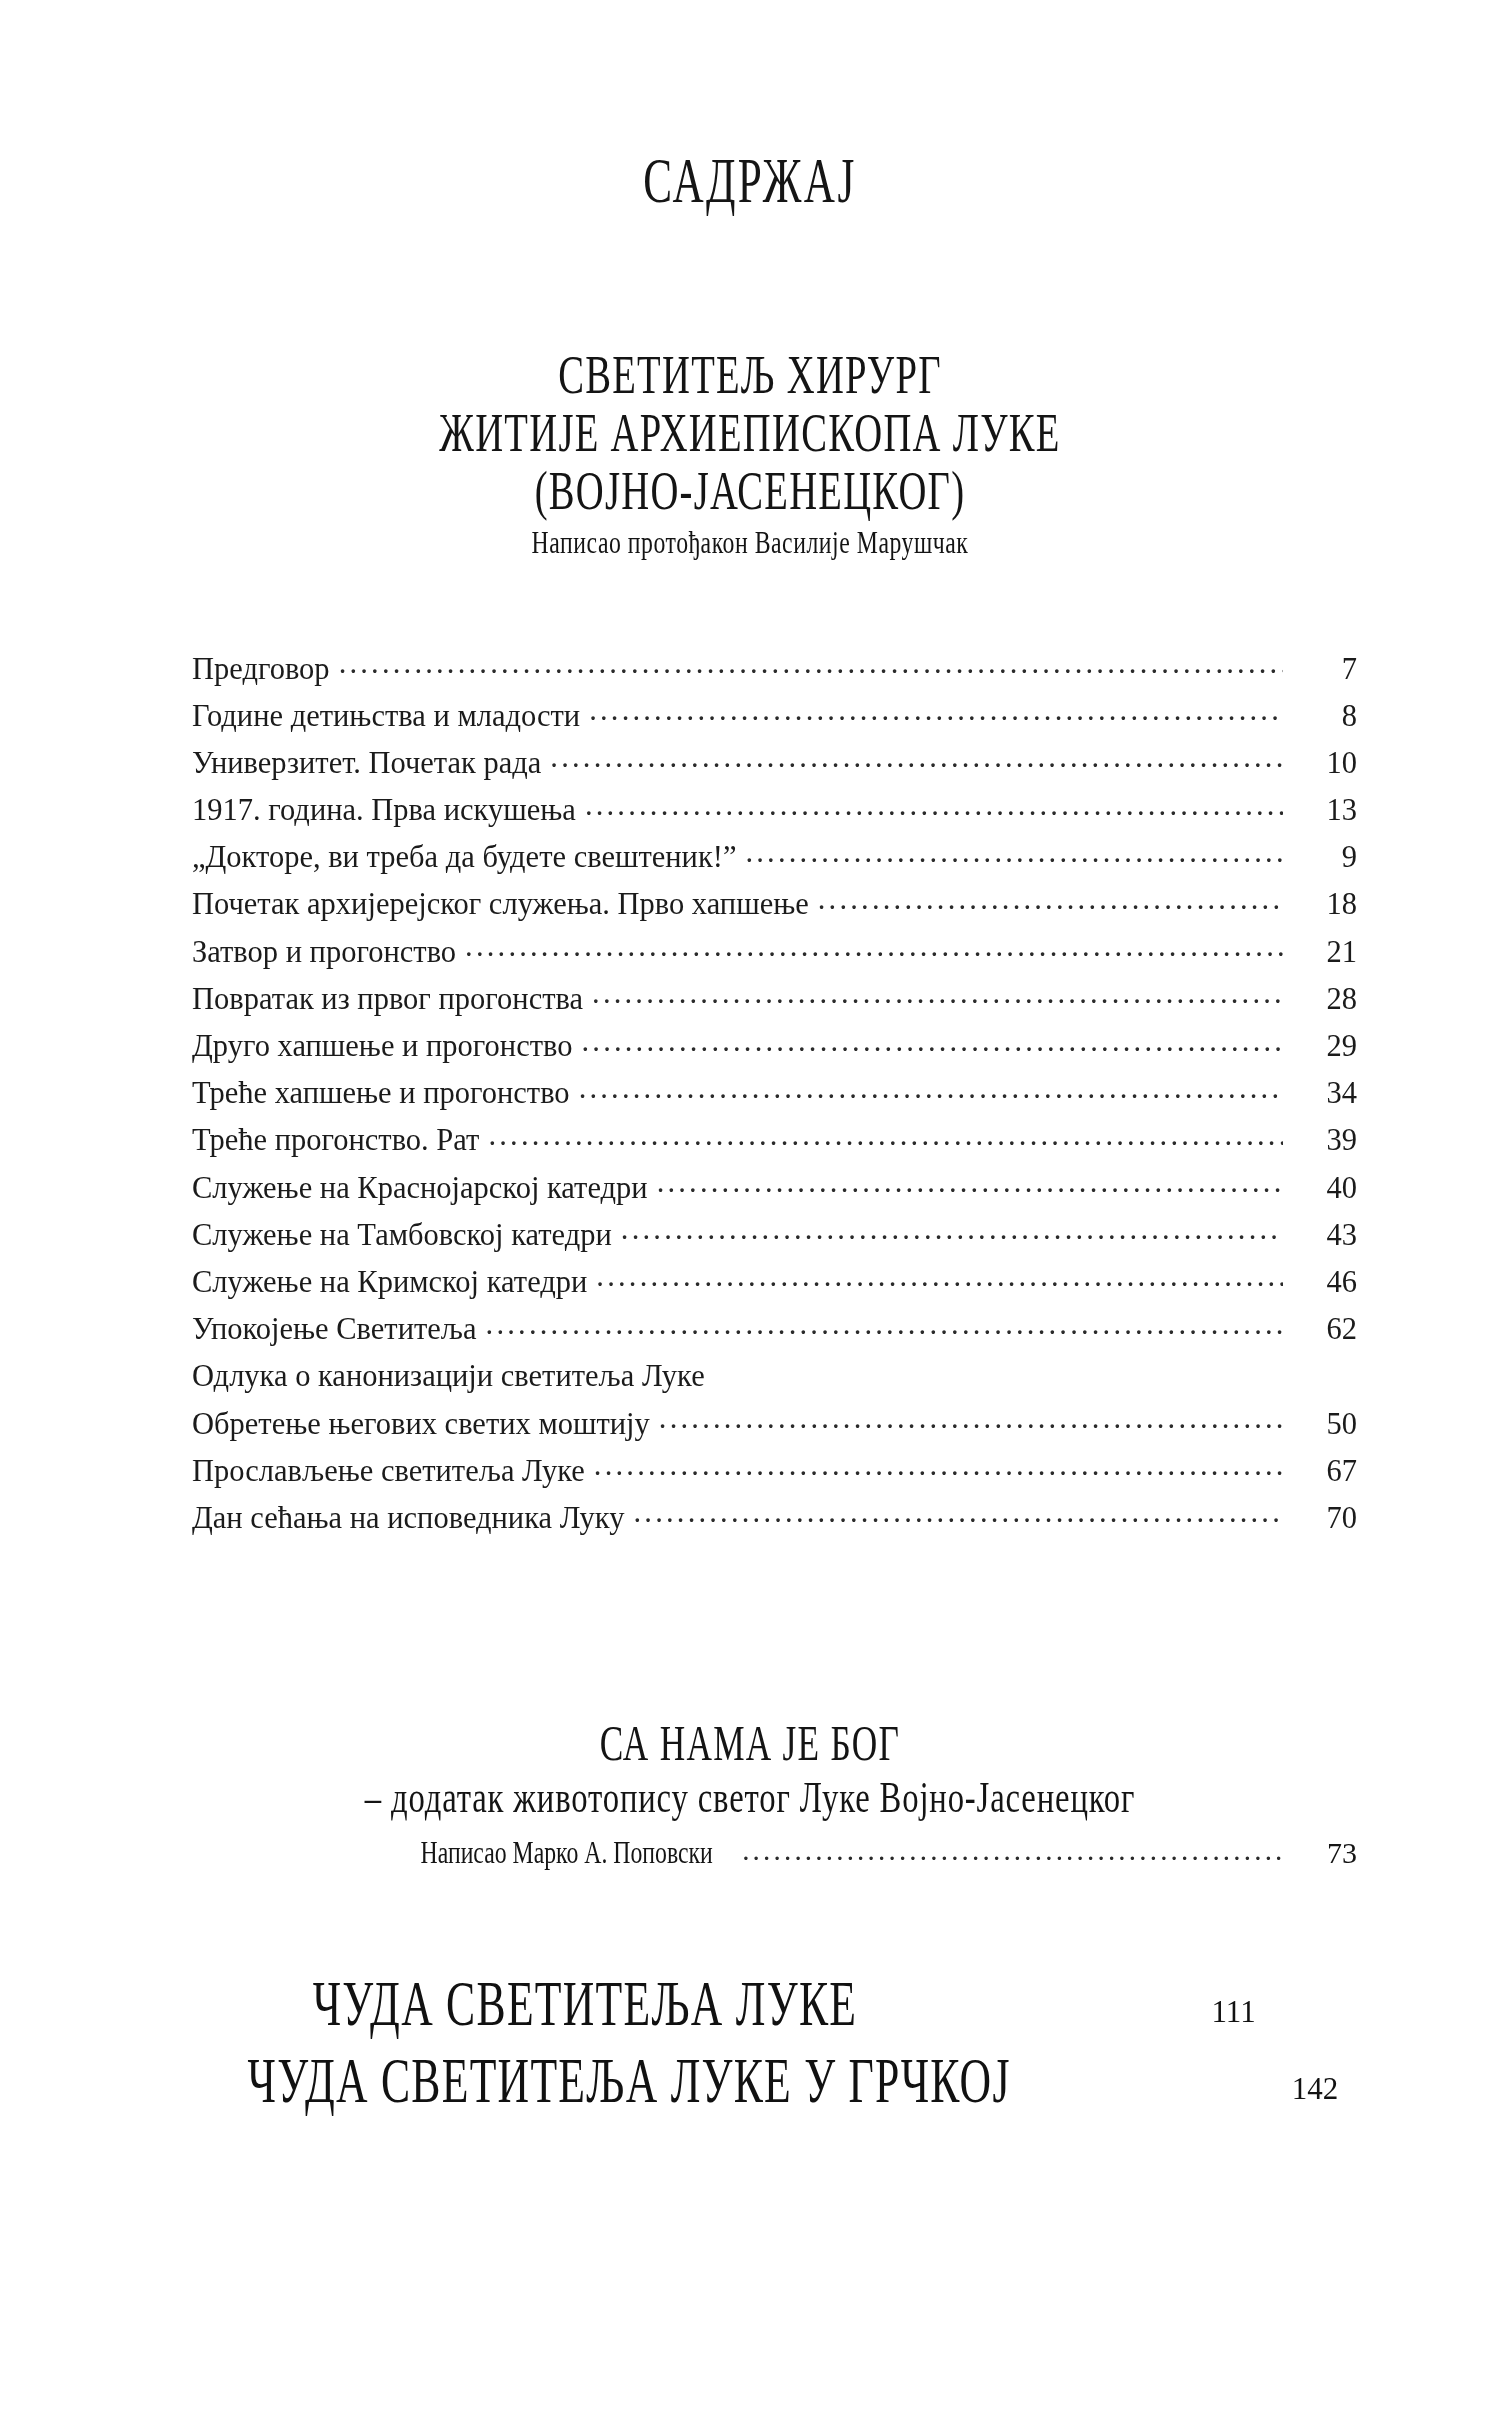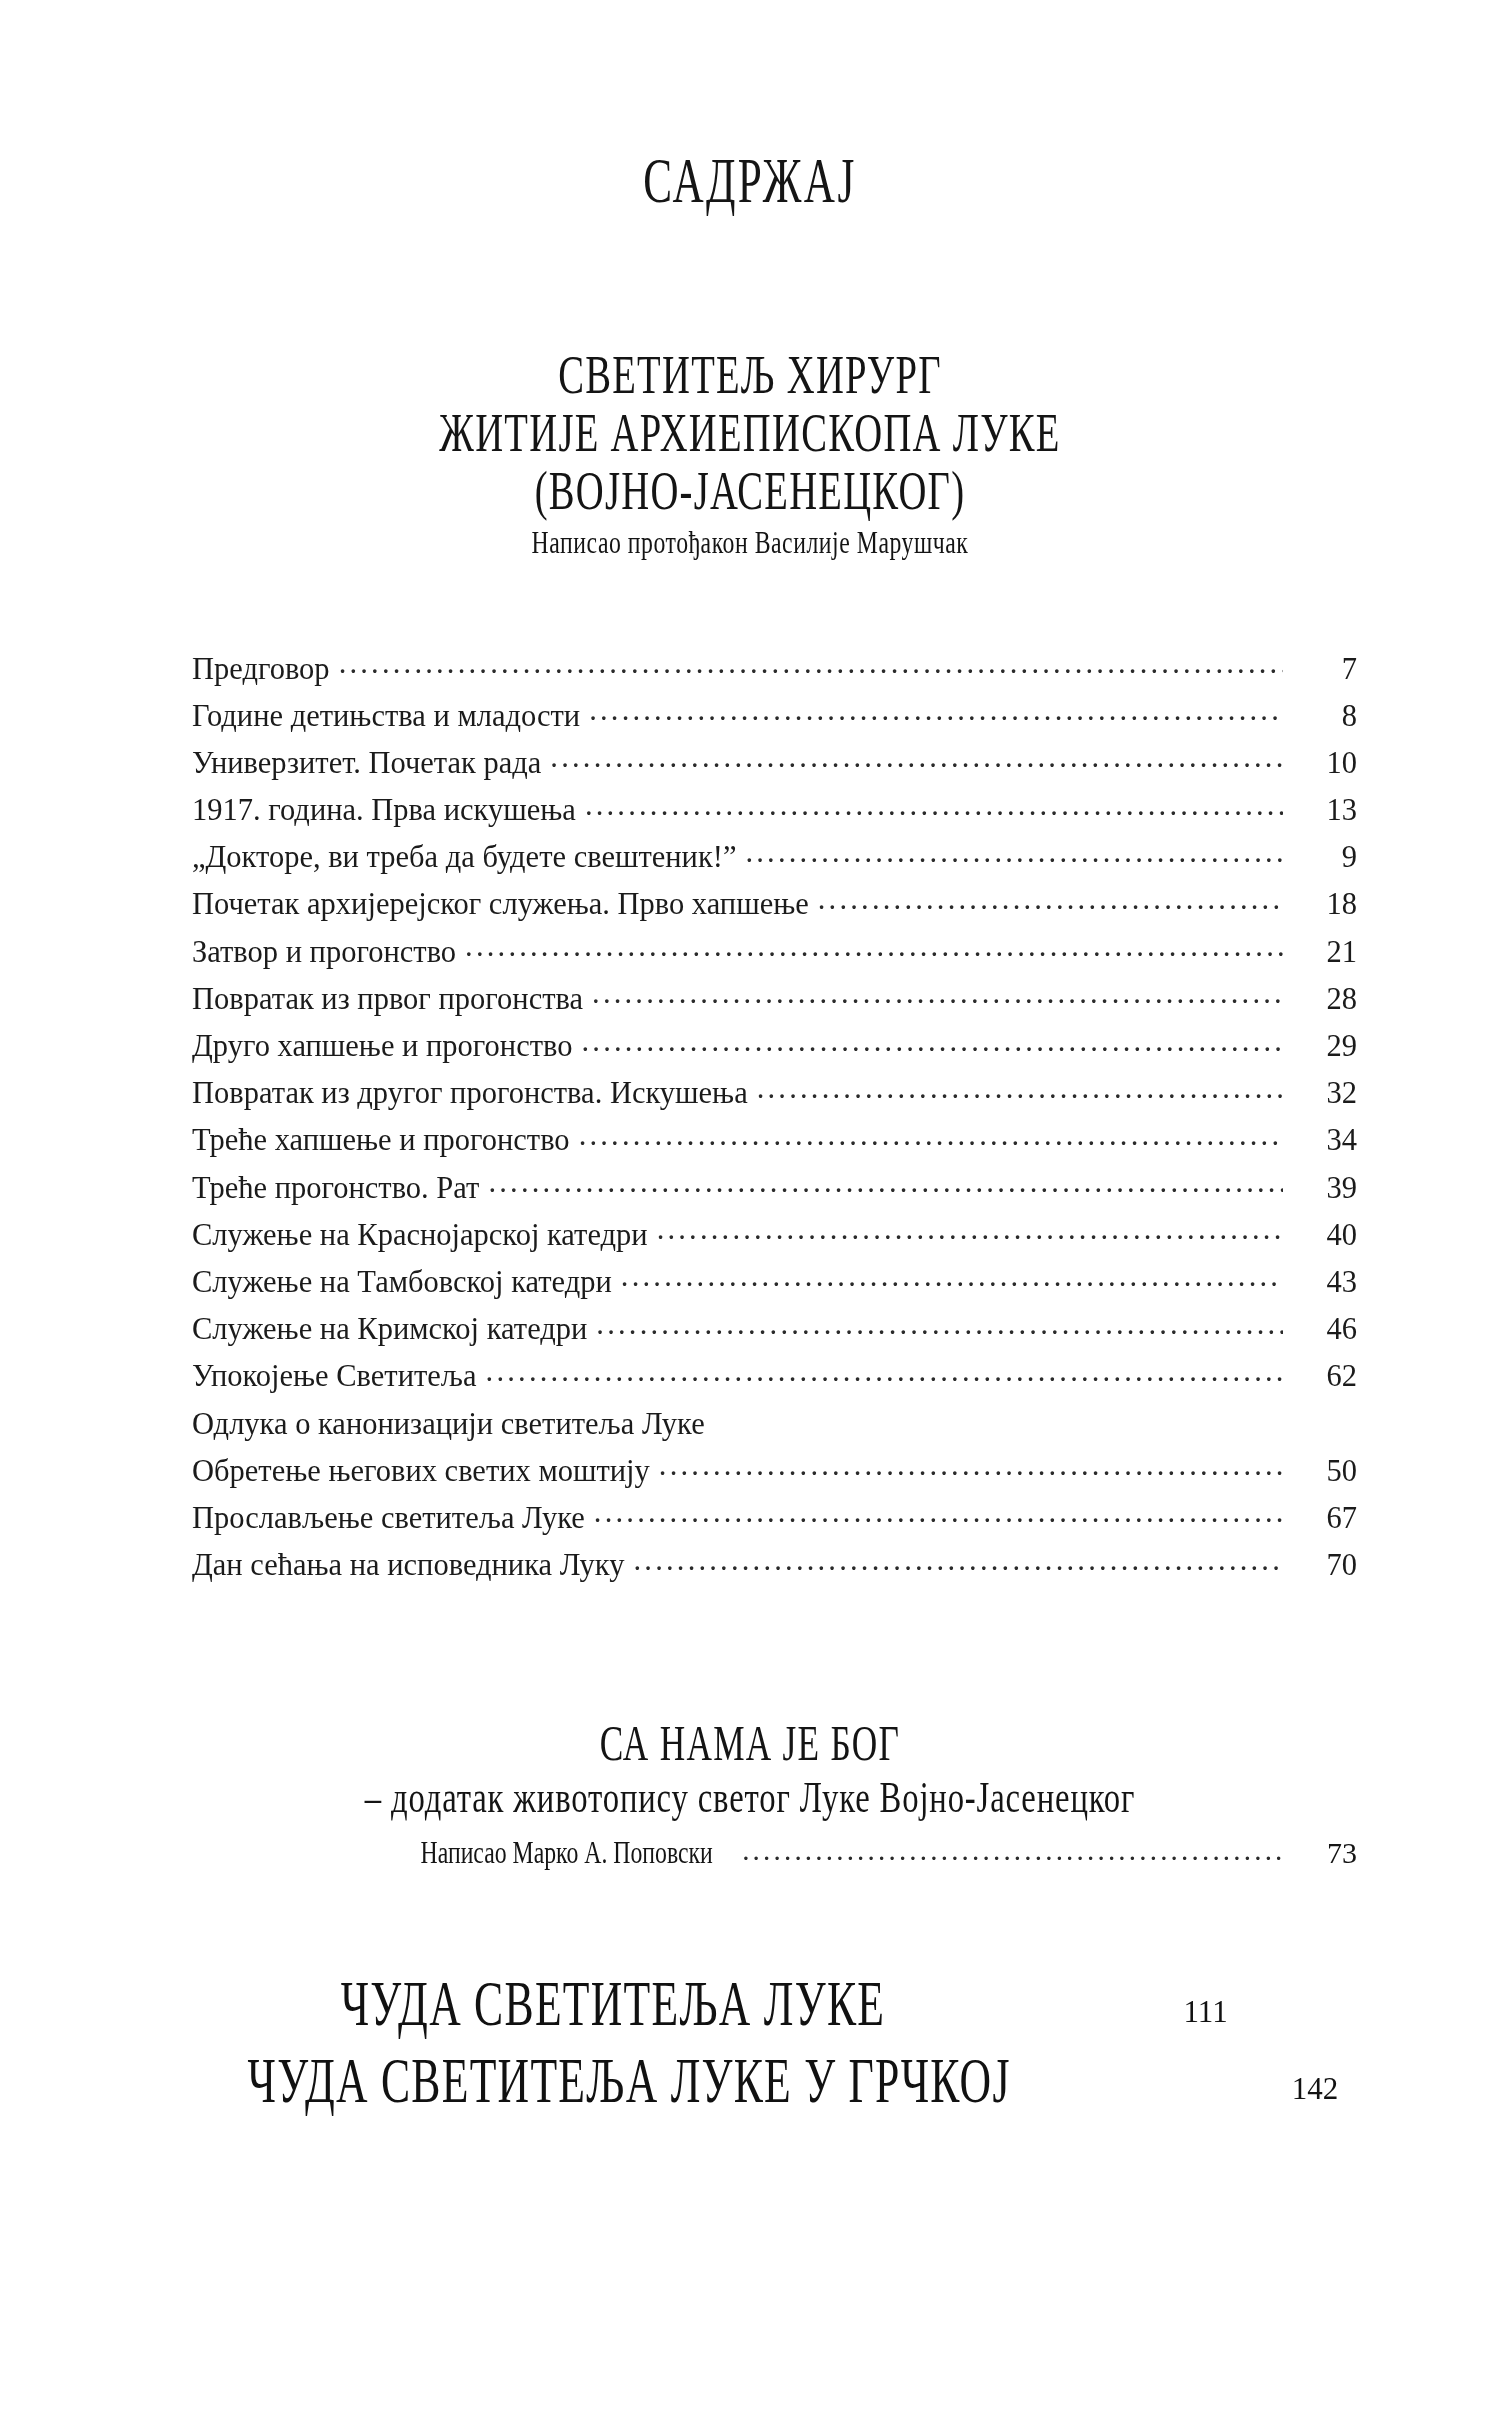--- a/index.html
+++ b/index.html
@@ -214,21 +214,21 @@
     color: #2a2a2a;
   }
   .big-row.r2 .big-dots::before { content: "..........."; }
   .big-page {
     flex: 0 0 auto;
     font-size: 31px;
     padding-left: 12px;
     text-align: right;
     min-width: 62px;
   }
-  .big-row.r1 { padding-left: 16px; }
+  .big-row.r1 { padding-left: 16px; gap: 28px; }
   .big-row.r2 { padding-left: 12px; gap: 26px; }
 </style>
 </head>
 <body>
 
 <div class="page">
 
   <div class="doc-title">САДРЖАЈ</div>
 
   <div class="sec1">
@@ -276,25 +276,20 @@
       </div>
       <div class="toc-row">
         <span class="toc-label">Повратак из првог прогонства</span>
         <span class="toc-dots"></span>
         <span class="toc-page">28</span>
       </div>
       <div class="toc-row">
         <span class="toc-label">Друго хапшење и прогонство</span>
         <span class="toc-dots"></span>
         <span class="toc-page">29</span>
-      </div>
-      <div class="toc-row">
-        <span class="toc-label">Повратак из другог прогонства. Искушења</span>
-        <span class="toc-dots"></span>
-        <span class="toc-page">32</span>
       </div>
       <div class="toc-row">
         <span class="toc-label">Треће хапшење и прогонство</span>
         <span class="toc-dots"></span>
         <span class="toc-page">34</span>
       </div>
       <div class="toc-row">
         <span class="toc-label">Треће прогонство. Рат</span>
         <span class="toc-dots"></span>
         <span class="toc-page">39</span>

